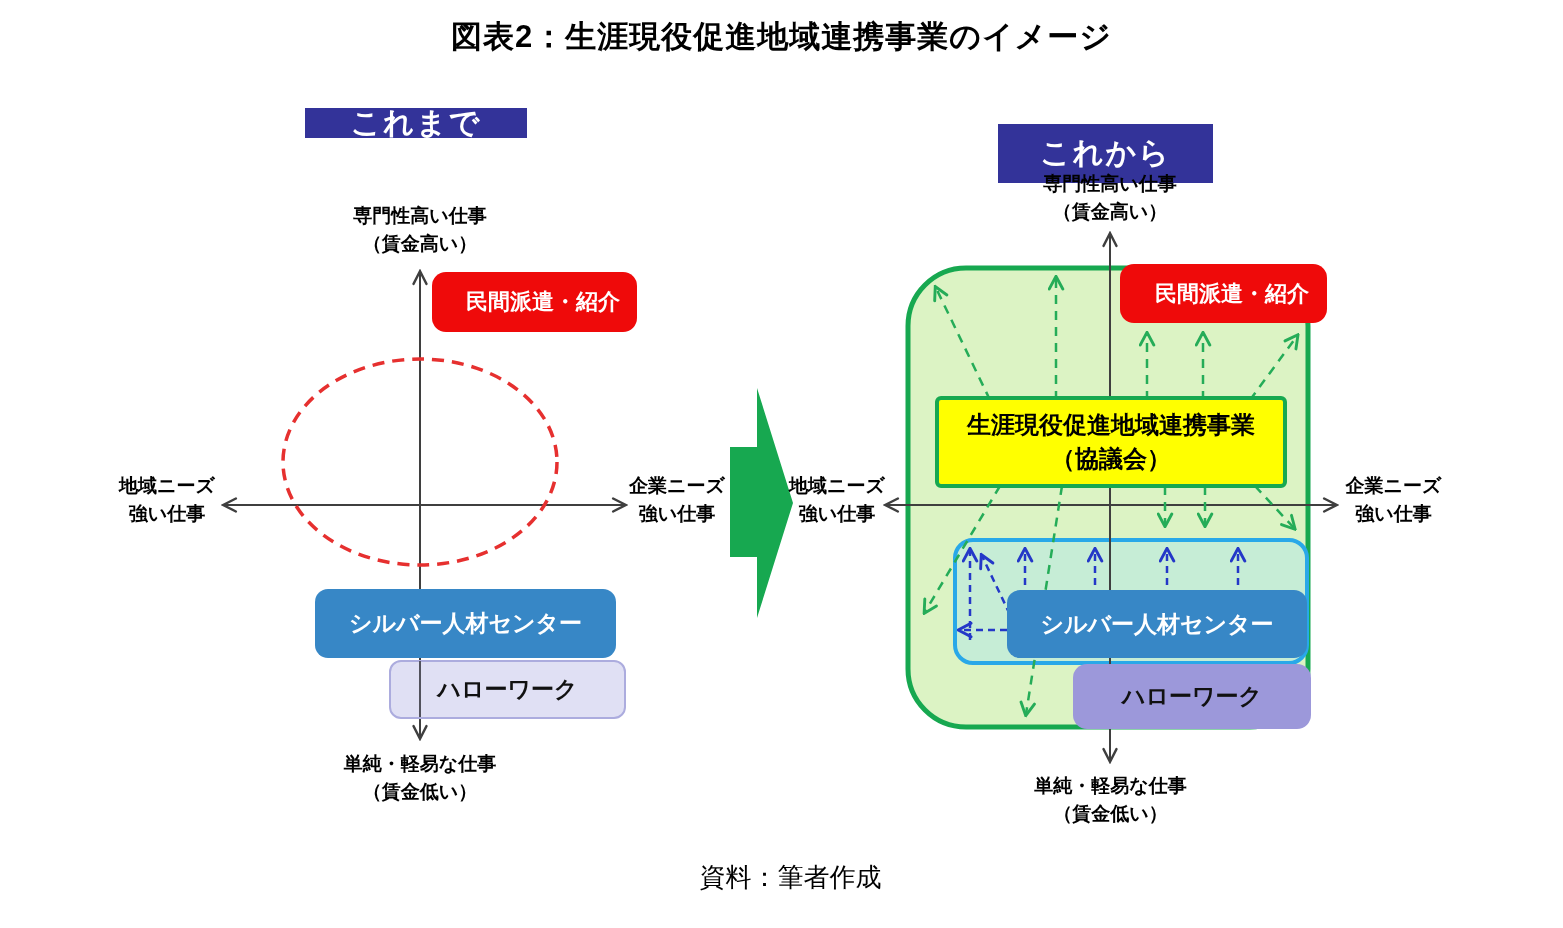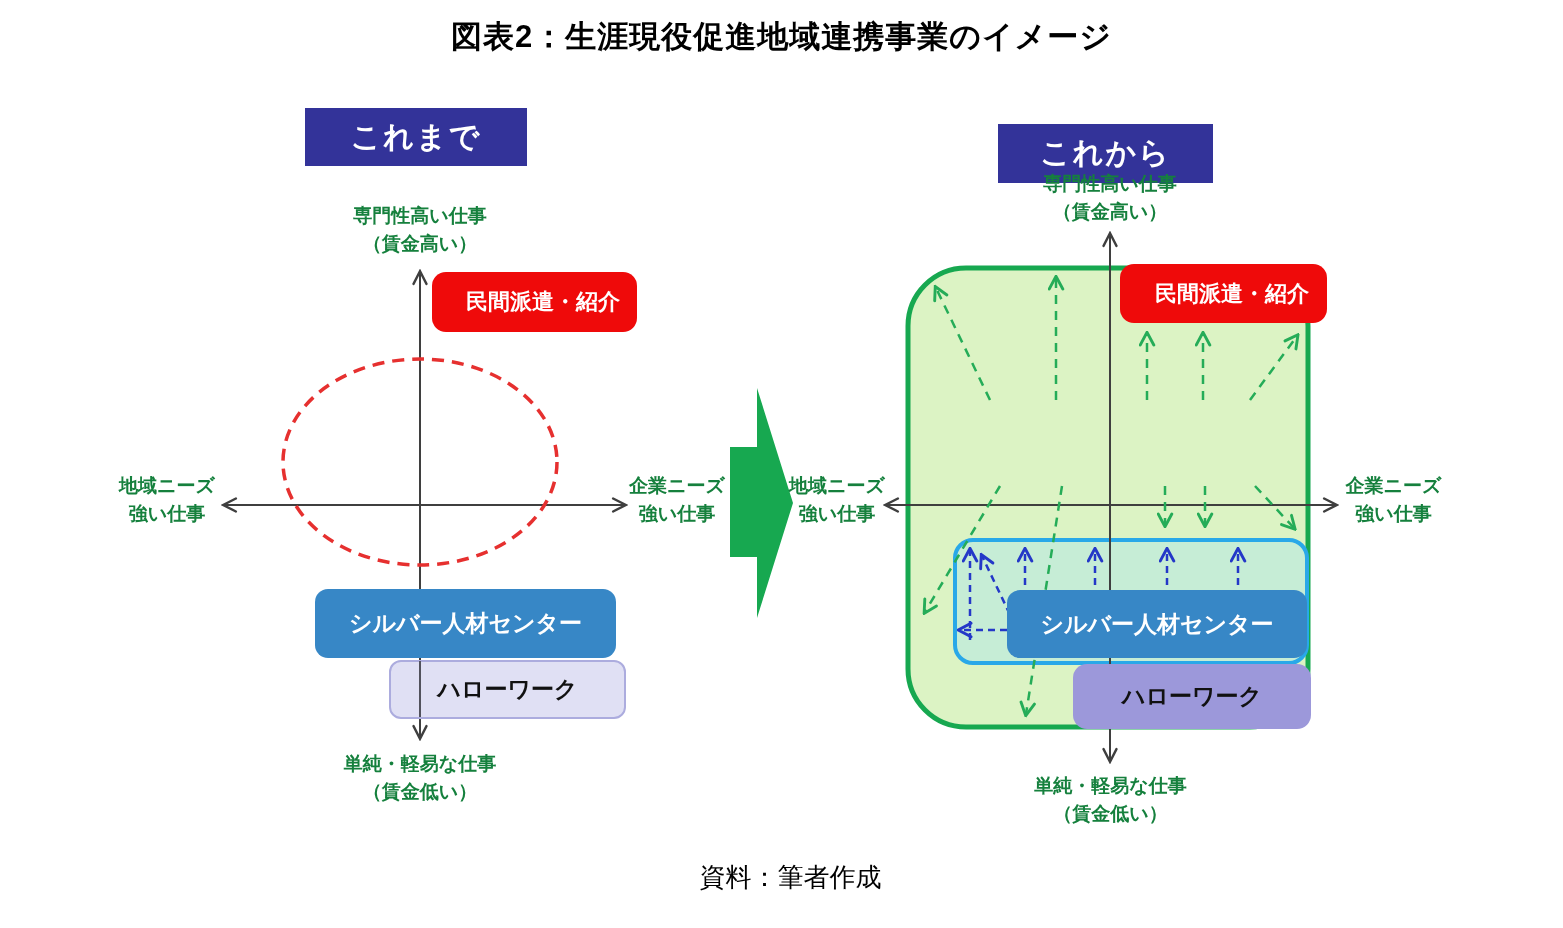--- a/index.html
+++ b/index.html
@@ -2,21 +2,21 @@
 <html><head>
 <meta charset="utf-8">
 <style>
   html,body{margin:0;padding:0;background:#ffffff;}
   .canvas{position:relative;width:1563px;height:928px;background:#fff;overflow:hidden;
           font-family:"Liberation Sans","DejaVu Sans",sans-serif;}
   .abs{position:absolute;}
   .ttl{width:1563px;text-align:center;font-size:31px;font-weight:bold;color:#000;letter-spacing:1px;}
   .hdr{background:#333399;color:#ffffff;font-size:30px;font-weight:bold;
        display:flex;align-items:center;justify-content:center;letter-spacing:2px;}
-  .lbl{font-size:19px;font-weight:bold;color:#15803d;text-align:center;white-space:pre-line;line-height:1.45;}
+  .lbl{font-size:19px;font-weight:bold;color:#000000;text-align:center;white-space:pre-line;line-height:1.45;}
   .box{display:flex;align-items:center;justify-content:center;font-weight:bold;text-align:center;white-space:pre-line;}
   .redbox{background:#EF0A0A;color:#ffffff;border-radius:14px;font-size:22px;padding-left:17px;}
   .bluebox{background:#3787C6;color:#ffffff;border-radius:13px;font-size:23px;}
   .lavbox{background:#E0E0F4;border:2px solid #ACACDE;color:#111;border-radius:12px;font-size:23px;}
   .purbox{background:#9C98DA;color:#111;border-radius:14px;font-size:23px;}
   .yellowbox{background:#FFFF00;border:4px solid #17A850;color:#000;border-radius:6px;
              font-size:24px;line-height:1.4;}
   .untapped{font-size:28px;font-weight:bold;color:#000;text-align:center;white-space:pre-line;line-height:1.32;}
   .src{width:1563px;text-align:center;font-size:26px;color:#000;
        font-family:"Liberation Serif","DejaVu Serif",serif;}
@@ -76,38 +76,40 @@
       <line x1="1095" y1="645" x2="1095" y2="550" marker-end="url(#ah-blue)"></line>
       <line x1="1167" y1="645" x2="1167" y2="550" marker-end="url(#ah-blue)"></line>
       <line x1="1238" y1="645" x2="1238" y2="550" marker-end="url(#ah-blue)"></line>
       <line x1="1015" y1="625" x2="982" y2="556" marker-end="url(#ah-blue)"></line>
       <line x1="1007" y1="630" x2="960" y2="630" marker-end="url(#ah-blue)"></line>
     </g>
   </svg>
 
   <div class="abs ttl" style="left:0;top:16px;">図表2：生涯現役促進地域連携事業のイメージ</div>
 
-  <div class="abs hdr" style="left:305px;top:108px;width:222px;height:58px;">これまで</div>
+  <div class="abs hdr" style="left:305px;top:108px;width:222px;height:30px;">これまで</div>
   <div class="abs lbl" style="left:320px;top:202px;width:200px;">専門性高い仕事
 （賃金高い）</div>
   <div class="abs box redbox" style="left:432px;top:272px;width:188px;height:60px;">民間派遣・紹介</div>
   <div class="abs lbl" style="left:112px;top:472px;width:110px;">地域ニーズ
 強い仕事</div>
   <div class="abs lbl" style="left:622px;top:472px;width:110px;">企業ニーズ
 強い仕事</div>
   <div class="abs box bluebox" style="left:315px;top:589px;width:301px;height:69px;">シルバー人材センター</div>
   <div class="abs box lavbox" style="left:389px;top:660px;width:233px;height:55px;">ハローワーク</div>
   <div class="abs axis-ovl" style="left:419px;top:661px;height:56px;"></div>
   <div class="abs lbl" style="left:305px;top:750px;width:230px;">単純・軽易な仕事
 （賃金低い）</div>
 
   <div class="abs hdr" style="left:998px;top:124px;width:215px;height:59px;">これから</div>
   <div class="abs lbl" style="left:1005px;top:170px;width:210px;">専門性高い仕事
 （賃金高い）</div>
   <div class="abs box redbox" style="left:1120px;top:264px;width:190px;height:59px;">民間派遣・紹介</div>
+  <div class="abs box yellowbox" style="left:935px;top:396px;width:344px;height:84px;">生涯現役促進地域連携事業
+（協議会）</div>
   <div class="abs lbl" style="left:782px;top:472px;width:110px;">地域ニーズ
 強い仕事</div>
   <div class="abs lbl" style="left:1336px;top:472px;width:115px;">企業ニーズ
 強い仕事</div>
   <div class="abs box bluebox" style="left:1007px;top:590px;width:300px;height:68px;">シルバー人材センター</div>
   <div class="abs box purbox" style="left:1073px;top:664px;width:238px;height:65px;">ハローワーク</div>
   <div class="abs lbl" style="left:998px;top:772px;width:225px;">単純・軽易な仕事
 （賃金低い）</div>
 
   <div class="abs src" style="left:0;top:860px;padding-left:9px;">資料：筆者作成</div>

